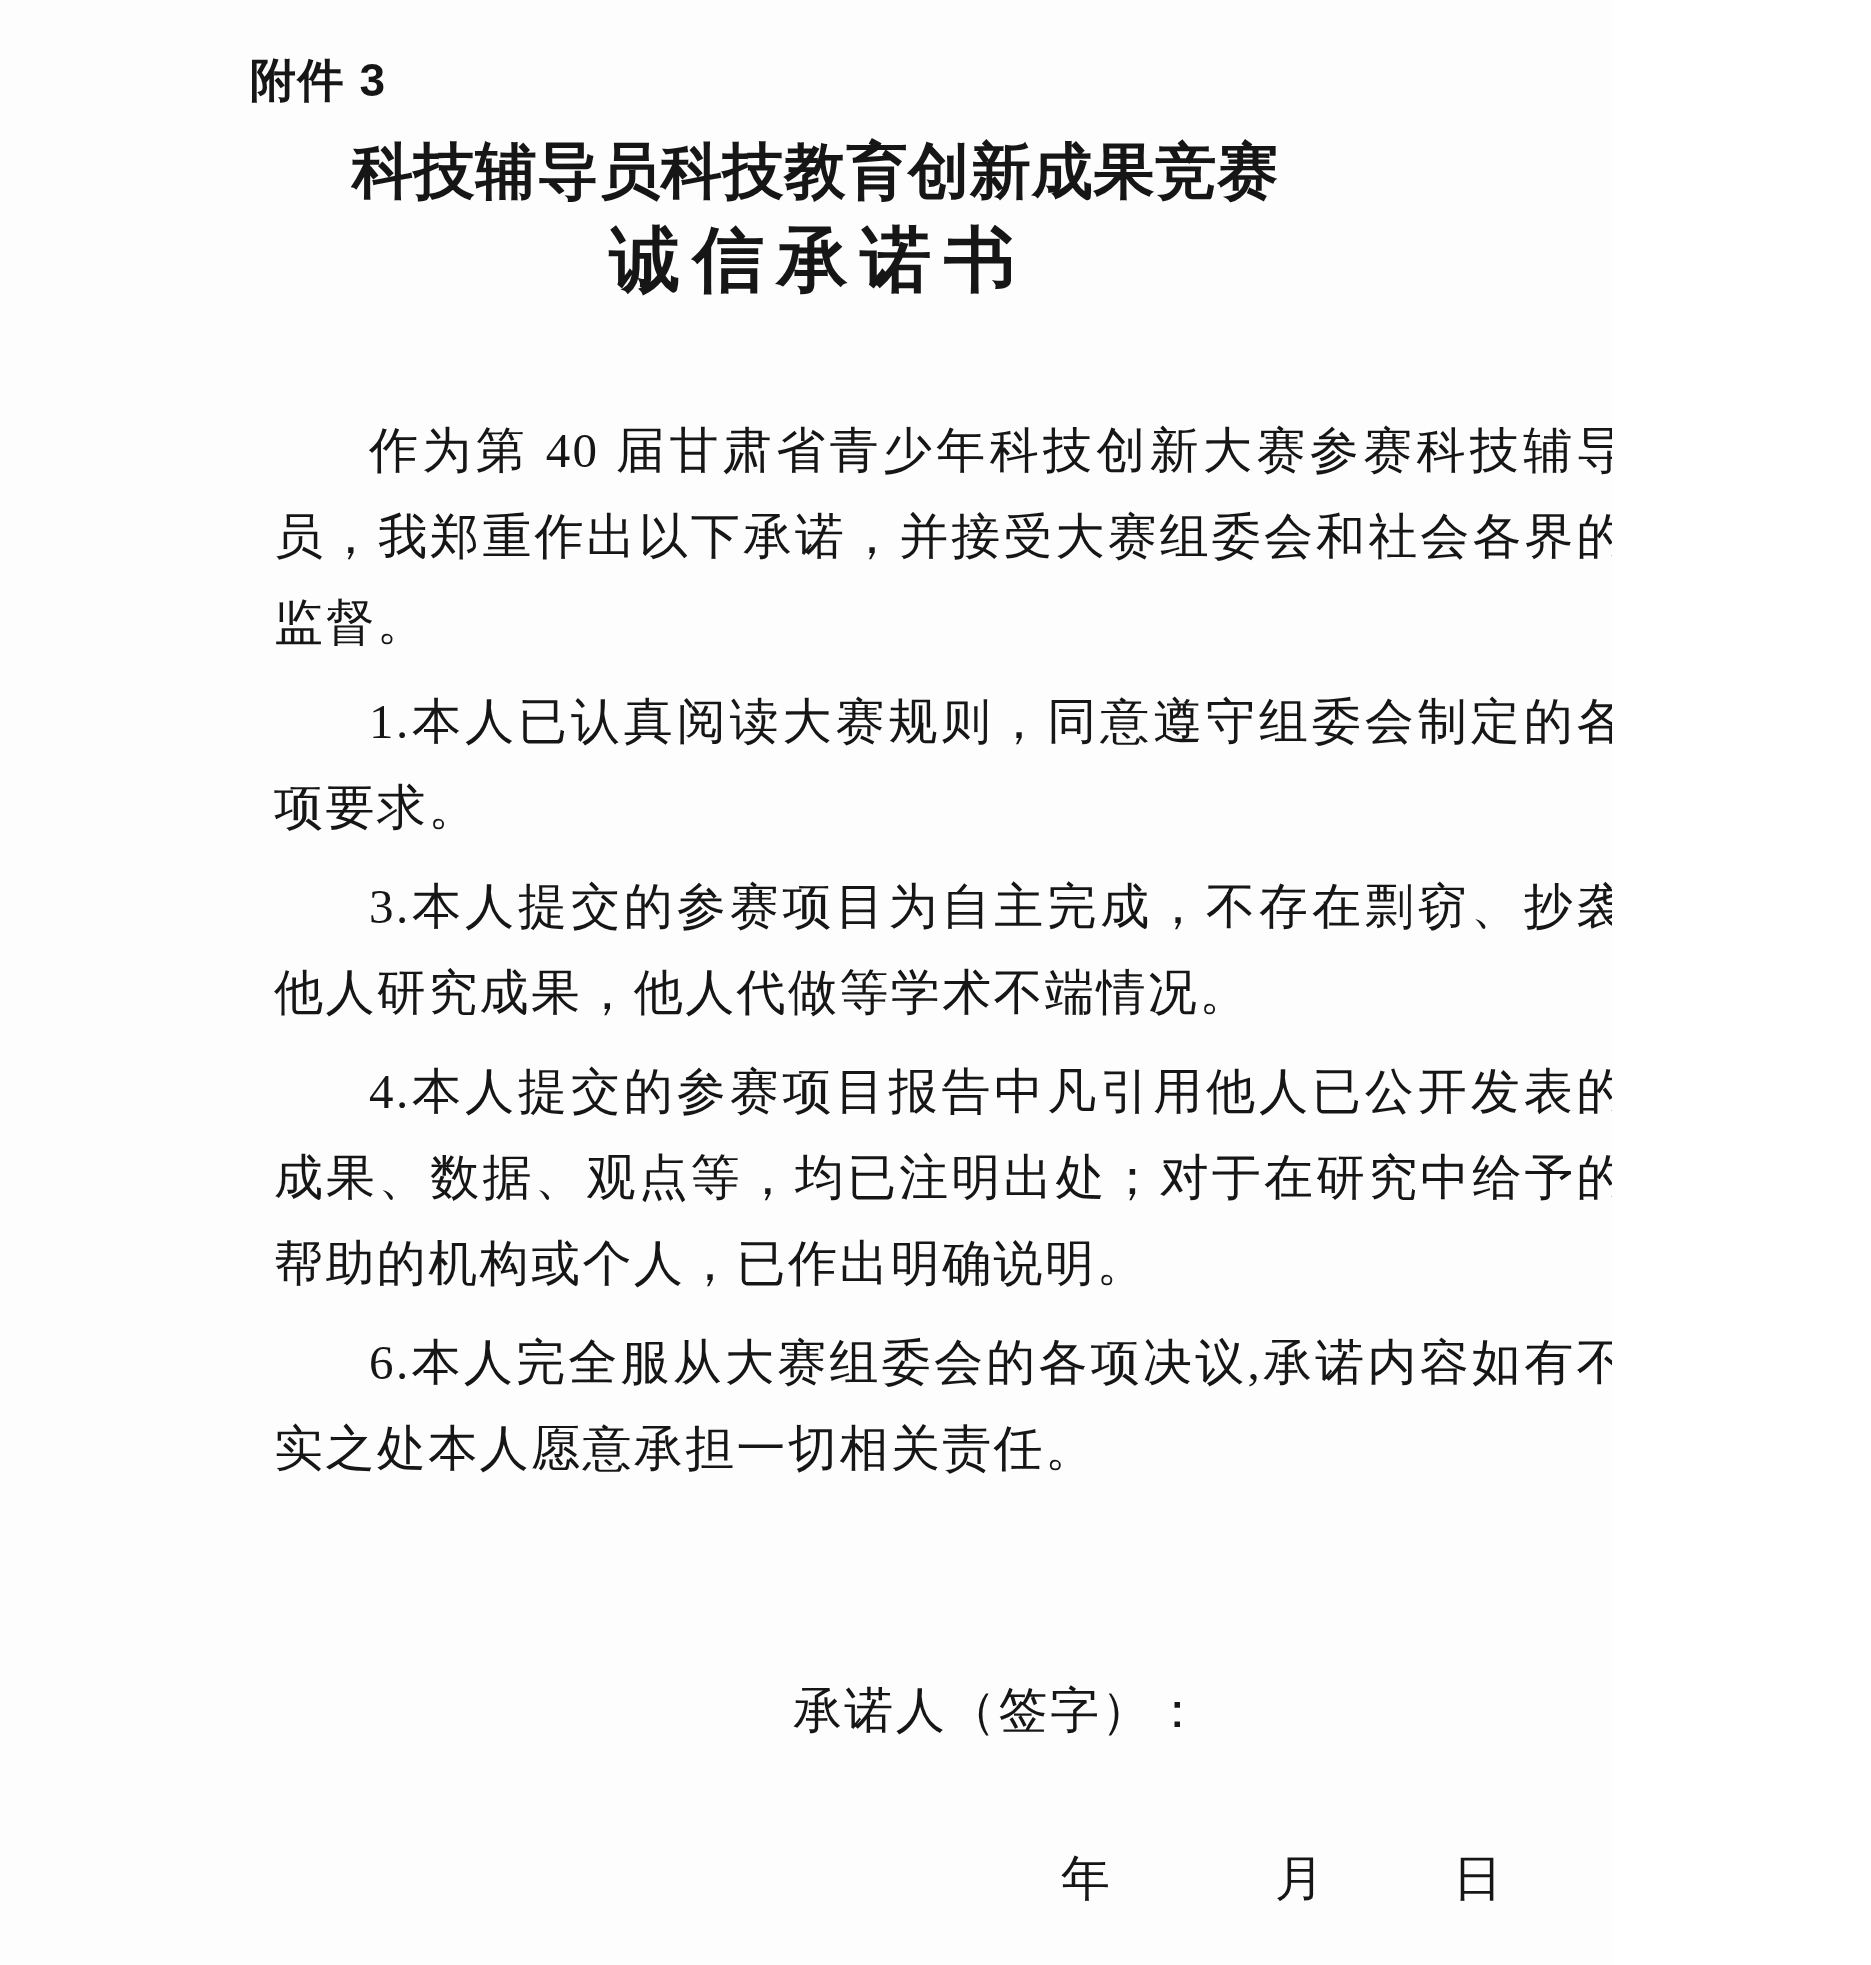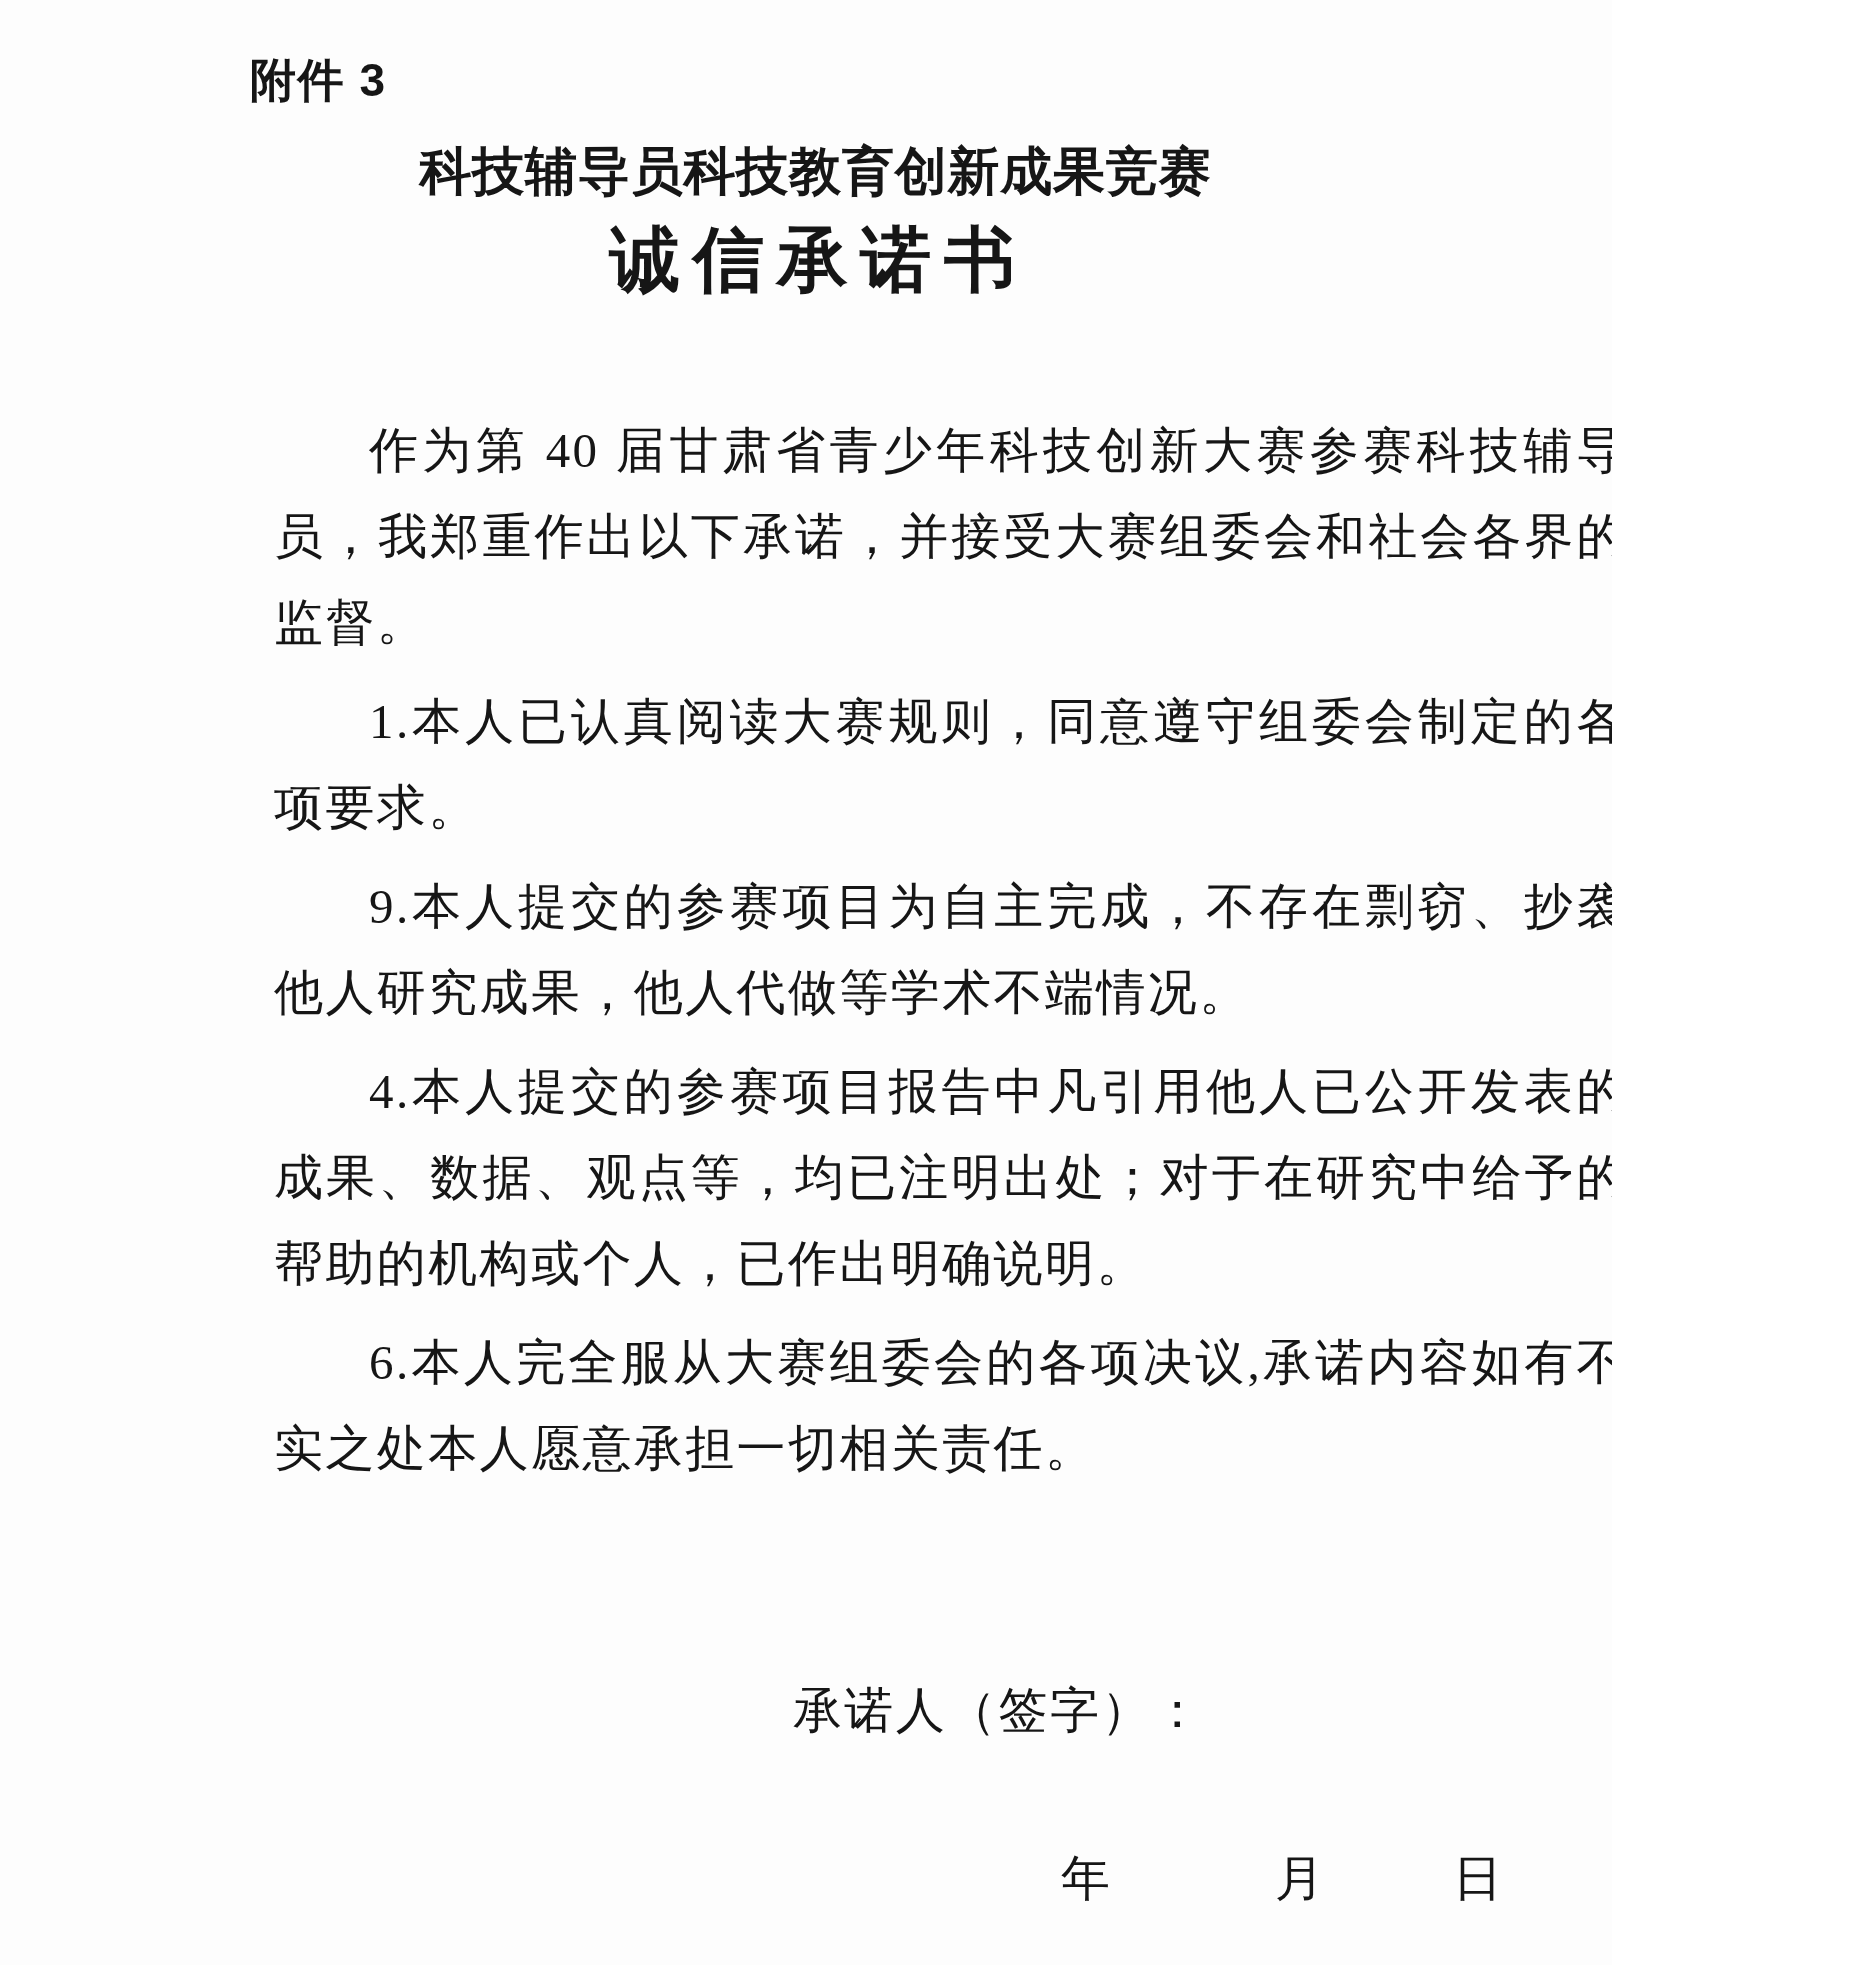--- a/index.html
+++ b/index.html
@@ -25,21 +25,21 @@
   }
   .doc-title{
     position:absolute;
     left:0;
     top:128px;
     width:100%;
     text-align:center;
     font-weight:700;
   }
   .doc-title .t-line1{
-    font-size:52px;
+    font-size:61px;
     line-height:88px;
     letter-spacing:0.8px;
     white-space:nowrap;
     padding-left:19px;
   }
   .doc-title .t-line2{
     font-size:71px;
     line-height:88px;
     letter-spacing:12.6px;
     padding-left:25px;
@@ -98,21 +98,21 @@
   <div class="attachment-label">附件 3</div>
 
   <div class="doc-title">
     <div class="t-line1">科技辅导员科技教育创新成果竞赛</div>
     <div class="t-line2">诚信承诺书</div>
   </div>
 
   <div class="doc-body">
     <p class="para">作为第 40 届甘肃省青少年科技创新大赛参赛科技辅导员，我郑重作出以下承诺，并接受大赛组委会和社会各界的监督。</p>
     <p class="para">1.本人已认真阅读大赛规则，同意遵守组委会制定的各项要求。</p>
-    <p class="para">9.本人提交的参赛项目为自主完成，不存在剽窃、抄袭他人研究成果，他人代做等学术不端情况。</p>
+    <p class="para">3.本人提交的参赛项目为自主完成，不存在剽窃、抄袭他人研究成果，他人代做等学术不端情况。</p>
     <p class="para">4.本人提交的参赛项目报告中凡引用他人已公开发表的成果、数据、观点等，均已注明出处；对于在研究中给予的帮助的机构或个人，已作出明确说明。</p>
     <p class="para">6.本人完全服从大赛组委会的各项决议,承诺内容如有不实之处本人愿意承担一切相关责任。</p>
   </div>
 
   <div class="sig-line">承诺人（签字）：</div>
 
   <div class="date-line">
     <span class="date-char year">年</span>
     <span class="date-char month">月</span>
     <span class="date-char day">日</span>

